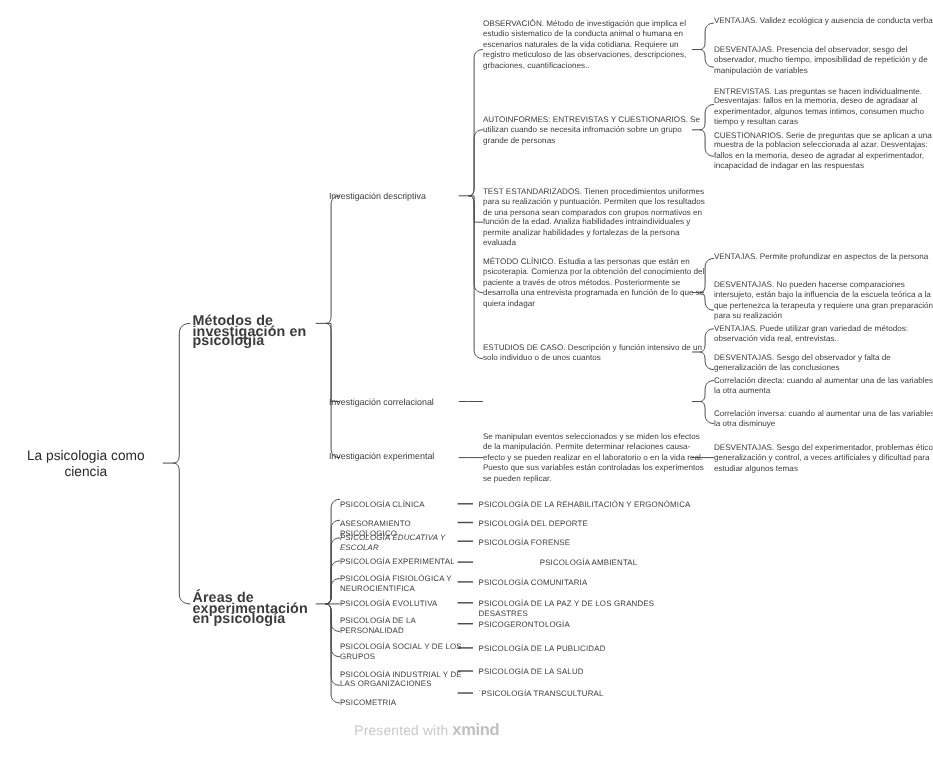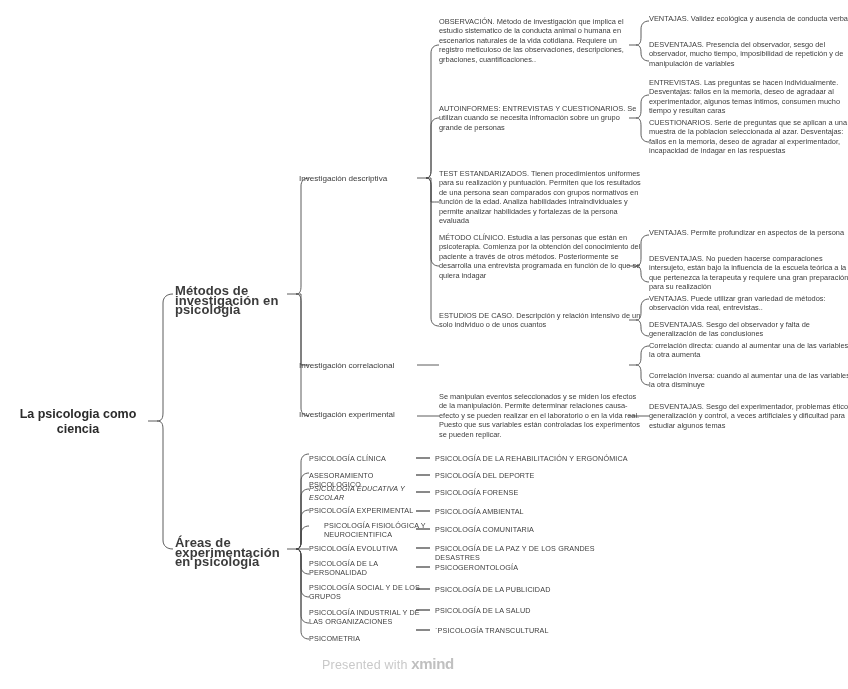--- a/index.html
+++ b/index.html
@@ -33,21 +33,21 @@
     box-sizing: border-box;
   }
 
   
   .root {
     left: 8px;
     top: 407px;
     width: 140px;
     text-align: center;
     font-size: 12.5px;
-    font-weight: bold;
+    font-weight: normal;
     line-height: 15px;
     color: #2b2b2b;
   }
 
   
   .lvl1 {
     font-size: 13px;
     font-weight: bold;
     line-height: 9.5px;
     color: #3b3b3b;
@@ -205,21 +205,21 @@
   <div class="node lvl1 l1-areas">Áreas de experimentación en psicología</div>
 
   <div class="node lvl2 l2-desc">Investigación descriptiva</div>
   <div class="node lvl2 l2-corr">Investigación correlacional</div>
   <div class="node lvl2 l2-exp">Investigación experimental</div>
 
   <div class="node lvl3" style="left:439px; top:17px;">OBSERVACIÓN. Método de investigación que implica el estudio sistematico de la conducta animal o humana en escenarios naturales de la vida cotidiana. Requiere un registro meticuloso de las observaciones, descripciones, grbaciones, cuantificaciones..</div>
   <div class="node lvl3" style="left:439px; top:104px;">AUTOINFORMES: ENTREVISTAS Y CUESTIONARIOS. Se utilizan cuando se necesita infromación sobre un grupo grande de personas</div>
   <div class="node lvl3" style="left:439px; top:169px;">TEST ESTANDARIZADOS. Tienen procedimientos uniformes para su realización y puntuación. Permiten que los resultados de una persona sean comparados con grupos normativos en función de la edad. Analiza habilidades intraindividuales y permite analizar habilidades y fortalezas de la persona evaluada</div>
   <div class="node lvl3" style="left:439px; top:233px;">MÉTODO CLÍNICO. Estudia a las personas que están en psicoterapia. Comienza por la obtención del conocimiento del paciente a través de otros métodos. Posteriormente se desarrolla una entrevista programada en función de lo que se quiera indagar</div>
-  <div class="node lvl3" style="left:439px; top:311px;">ESTUDIOS DE CASO. Descripción y relación intensivo de un solo individuo o de unos cuantos</div>
+  <div class="node lvl3" style="left:439px; top:311px;">ESTUDIOS DE CASO. Descripción y función intensivo de un solo individuo o de unos cuantos</div>
 
   <div class="node lvl3" style="left:439px; top:392px;">Se manipulan eventos seleccionados y se miden los efectos de la manipulación. Permite determinar relaciones causa-efecto y se pueden realizar en el laboratorio o en la vida real. Puesto que sus variables están controladas los experimentos se pueden replicar.</div>
 
   <div class="node lvl4" style="left:649px; top:14px;">VENTAJAS. Validez ecológica y ausencia de conducta verbal</div>
   <div class="node lvl4" style="left:649px; top:40px;">DESVENTAJAS. Presencia del observador, sesgo del observador, mucho tiempo, imposibilidad de repetición y de manipulación de variables</div>
 
   <div class="node lvl4" style="left:649px; top:78px;">ENTREVISTAS. Las preguntas se hacen individualmente. Desventajas: fallos en la memoria, deseo de agradaar al experimentador, algunos temas intimos, consumen mucho tiempo y resultan caras</div>
   <div class="node lvl4" style="left:649px; top:118px;">CUESTIONARIOS. Serie de preguntas que se aplican a una muestra de la poblacion seleccionada al azar. Desventajas: fallos en la memoria, deseo de agradar al experimentador, incapacidad de indagar en las respuestas</div>
 
   <div class="node lvl4" style="left:649px; top:228px;">VENTAJAS. Permite profundizar en aspectos de la persona</div>
@@ -230,31 +230,31 @@
 
   <div class="node lvl4" style="left:649px; top:341px;">Correlación directa: cuando al aumentar una de las variables la otra aumenta</div>
   <div class="node lvl4" style="left:649px; top:371px;">Correlación inversa: cuando al aumentar una de las variables la otra disminuye</div>
 
   <div class="node lvl4" style="left:649px; top:402px;">DESVENTAJAS. Sesgo del experimentador, problemas éticos, generalización y control, a veces artificiales y dificultad para estudiar algunos temas</div>
 
   <div class="node area" style="left:309px; top:454px;">PSICOLOGÍA CLÍNICA</div>
   <div class="node area" style="left:309px; top:471px;">ASESORAMIENTO PSICOLOGICO</div>
   <div class="node area" style="left:309px; top:484px;font-style:italic;">PSICOLOGIA EDUCATIVA Y ESCOLAR</div>
   <div class="node area" style="left:309px; top:506px;">PSICOLOGÍA EXPERIMENTAL</div>
-  <div class="node area" style="left:324px; top:521px;">PSICOLOGÍA FISIOLÓGICA Y NEUROCIENTIFICA</div>
+  <div class="node area" style="left:309px; top:521px;">PSICOLOGÍA FISIOLÓGICA Y NEUROCIENTIFICA</div>
   <div class="node area" style="left:309px; top:544px;">PSICOLOGÍA EVOLUTIVA</div>
   <div class="node area" style="left:309px; top:559px;">PSICOLOGÍA DE LA PERSONALIDAD</div>
   <div class="node area" style="left:309px; top:583px;">PSICOLOGÍA SOCIAL Y DE LOS GRUPOS</div>
   <div class="node area" style="left:309px; top:608px;">PSICOLOGÍA INDUSTRIAL Y DE LAS ORGANIZACIONES</div>
   <div class="node area" style="left:309px; top:634px;">PSICOMETRIA</div>
 
   <div class="node area-r" style="left:435px; top:454px;">PSICOLOGÍA DE LA REHABILITACIÓN Y ERGONÓMICA</div>
   <div class="node area-r" style="left:435px; top:471px;">PSICOLOGÍA DEL DEPORTE</div>
   <div class="node area-r" style="left:435px; top:488px;">PSICOLOGÍA FORENSE</div>
-  <div class="node area-r" style="left:435px; top:507px;">PSICOLOGÍA AMBIENTAL</div>
+  <div class="node area-r" style="left:435px; top:507px;text-align:center;">PSICOLOGÍA AMBIENTAL</div>
   <div class="node area-r" style="left:435px; top:525px;">PSICOLOGÍA COMUNITARIA</div>
   <div class="node area-r" style="left:435px; top:544px;">PSICOLOGÍA DE LA PAZ Y DE LOS GRANDES DESASTRES</div>
   <div class="node area-r" style="left:435px; top:563px;">PSICOGERONTOLOGÍA</div>
   <div class="node area-r" style="left:435px; top:585px;">PSICOLOGÍA DE LA PUBLICIDAD</div>
   <div class="node area-r" style="left:435px; top:606px;">PSICOLOGÍA DE LA SALUD</div>
   <div class="node area-r" style="left:435px; top:626px;">`PSICOLOGÍA TRANSCULTURAL</div>
 
   <div class="footer">
     <span>Presented with </span><span class="brand">xmind</span>
   </div>

